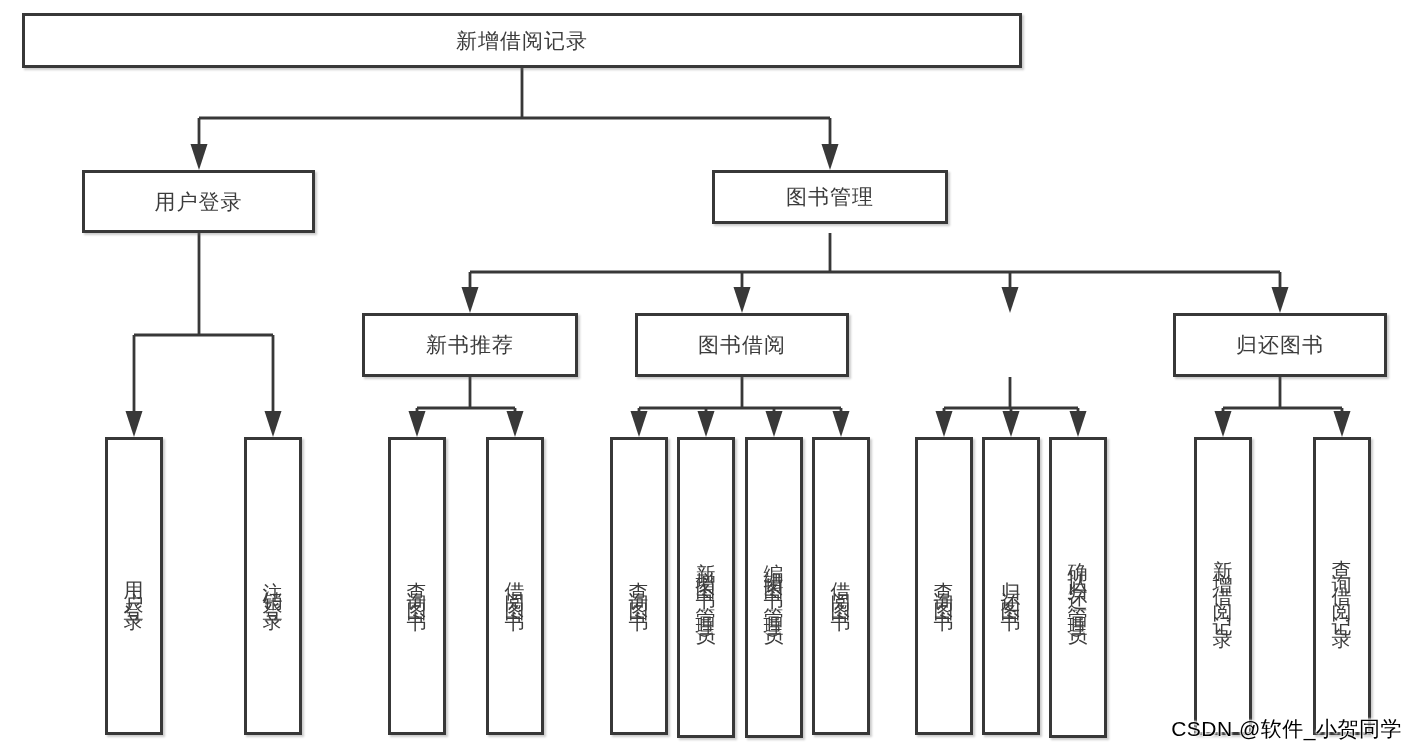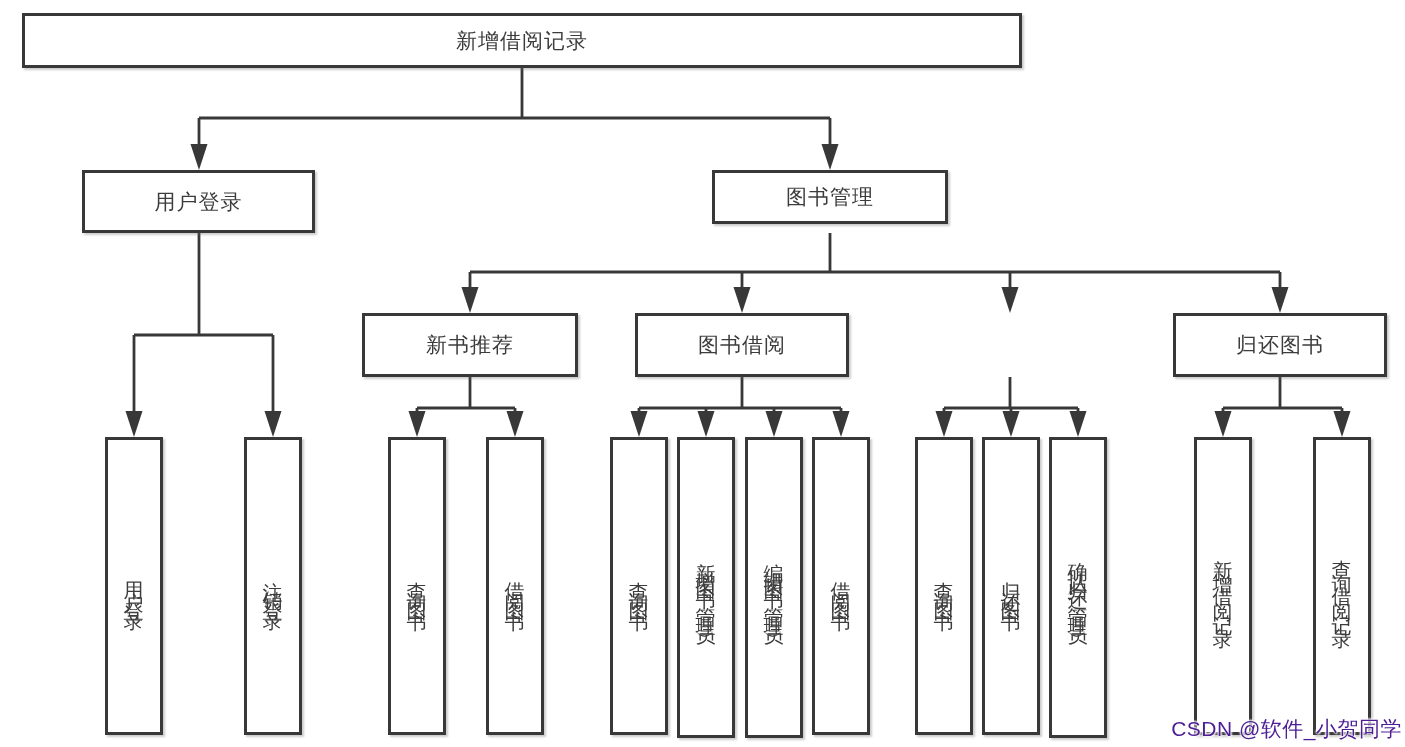--- a/index.html
+++ b/index.html
@@ -35,21 +35,21 @@
     text-orientation: mixed;
     letter-spacing: 10px;
     line-height: 1;
     white-space: nowrap;
   }
   .watermark {
     position: absolute;
     right: 3px;
     bottom: 4px;
     font-size: 21px;
-    color: #4c1d95;
+    color: #000000;
     letter-spacing: 0.5px;
     z-index: 10;
     text-shadow: 0 0 2px #ffffff, 0 0 3px #ffffff, 1px 1px 2px #ffffff, -1px -1px 2px #ffffff;
     white-space: nowrap;
   }
 </style>
 </head>
 <body>
 
 <div class="canvas">

